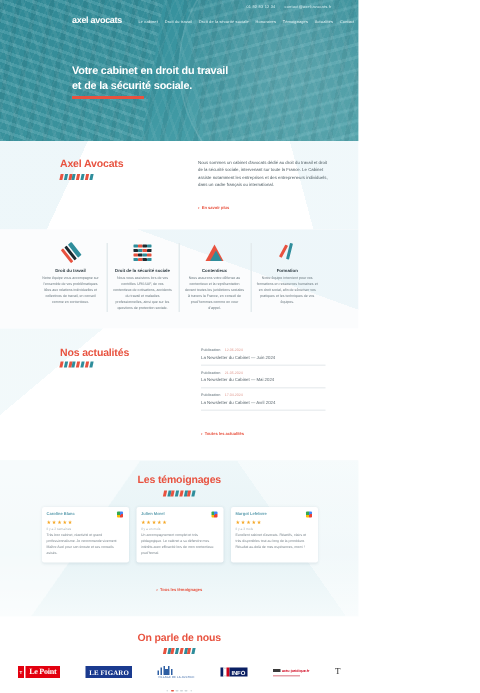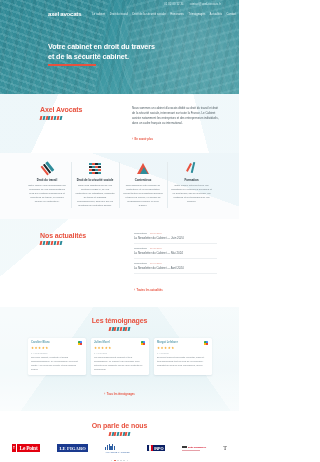--- a/index.html
+++ b/index.html
@@ -265,22 +265,22 @@
         <a href="#">Honoraires</a>
         <a href="#">Témoignages</a>
         <a href="#">Actualités</a>
         <a href="#">Contact</a>
       </div>
 
     </nav>
 
     <div class="hero-copy">
       <h1>
-        <span>Votre cabinet en droit du travers</span><br>
-        <span>et de la sécurité cabinet.</span>
+        <span>Votre cabinet en droit du travail</span><br>
+        <span>et de la sécurité sociale.</span>
       </h1>
       <div class="hero-underline"></div>
     </div>
   </section>
 
   <section class="sec-present">
     <div class="present-left">
       <div class="h-red">Axel Avocats</div>
       <div class="deco">
         <i></i>

